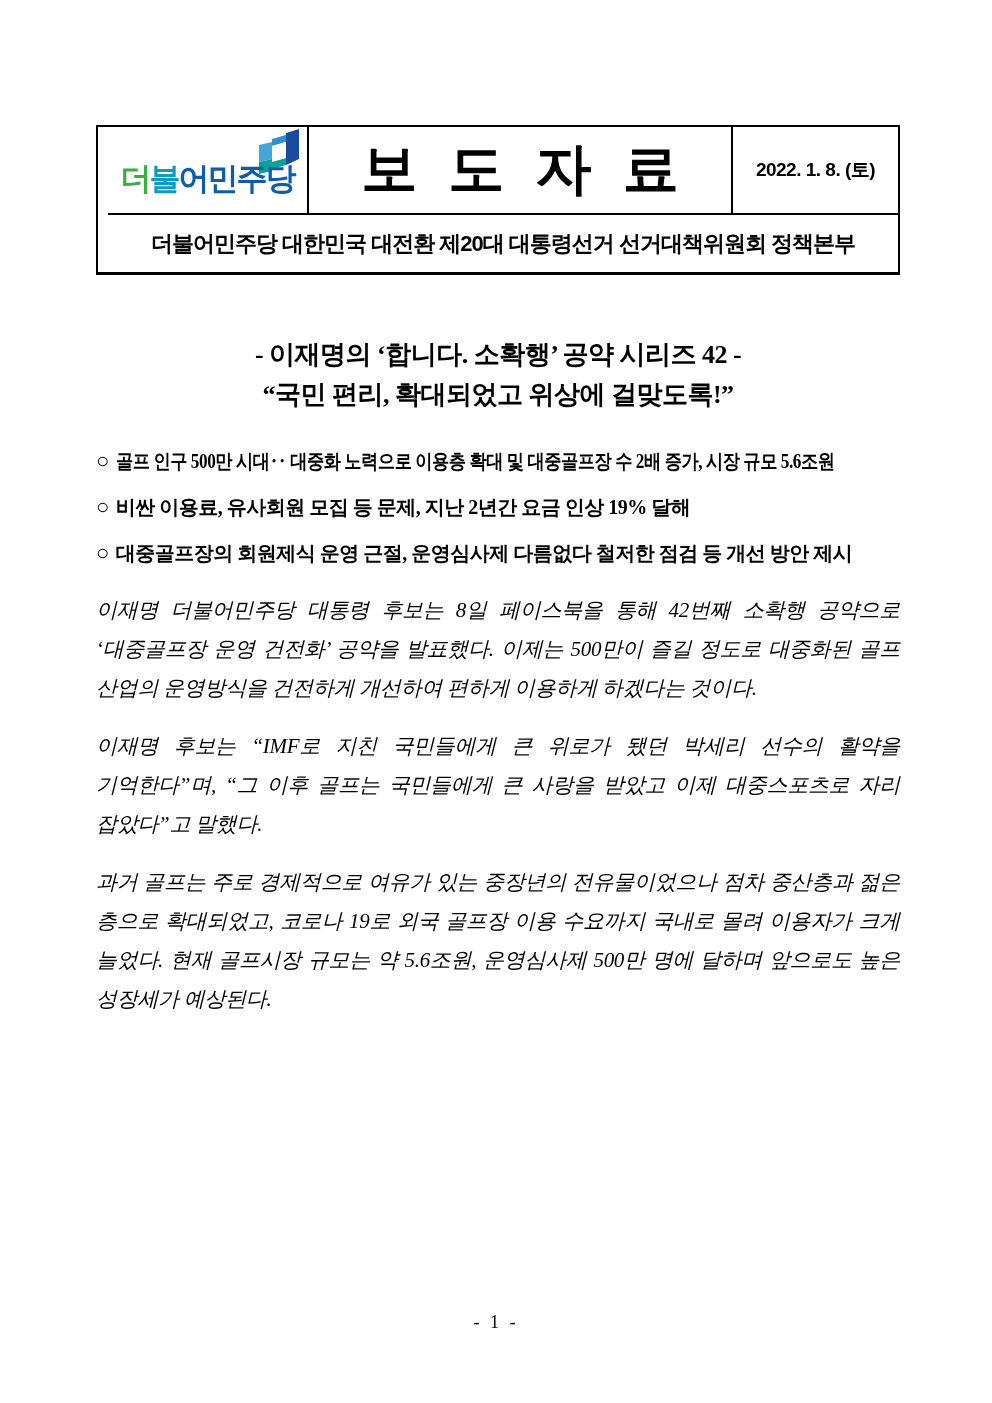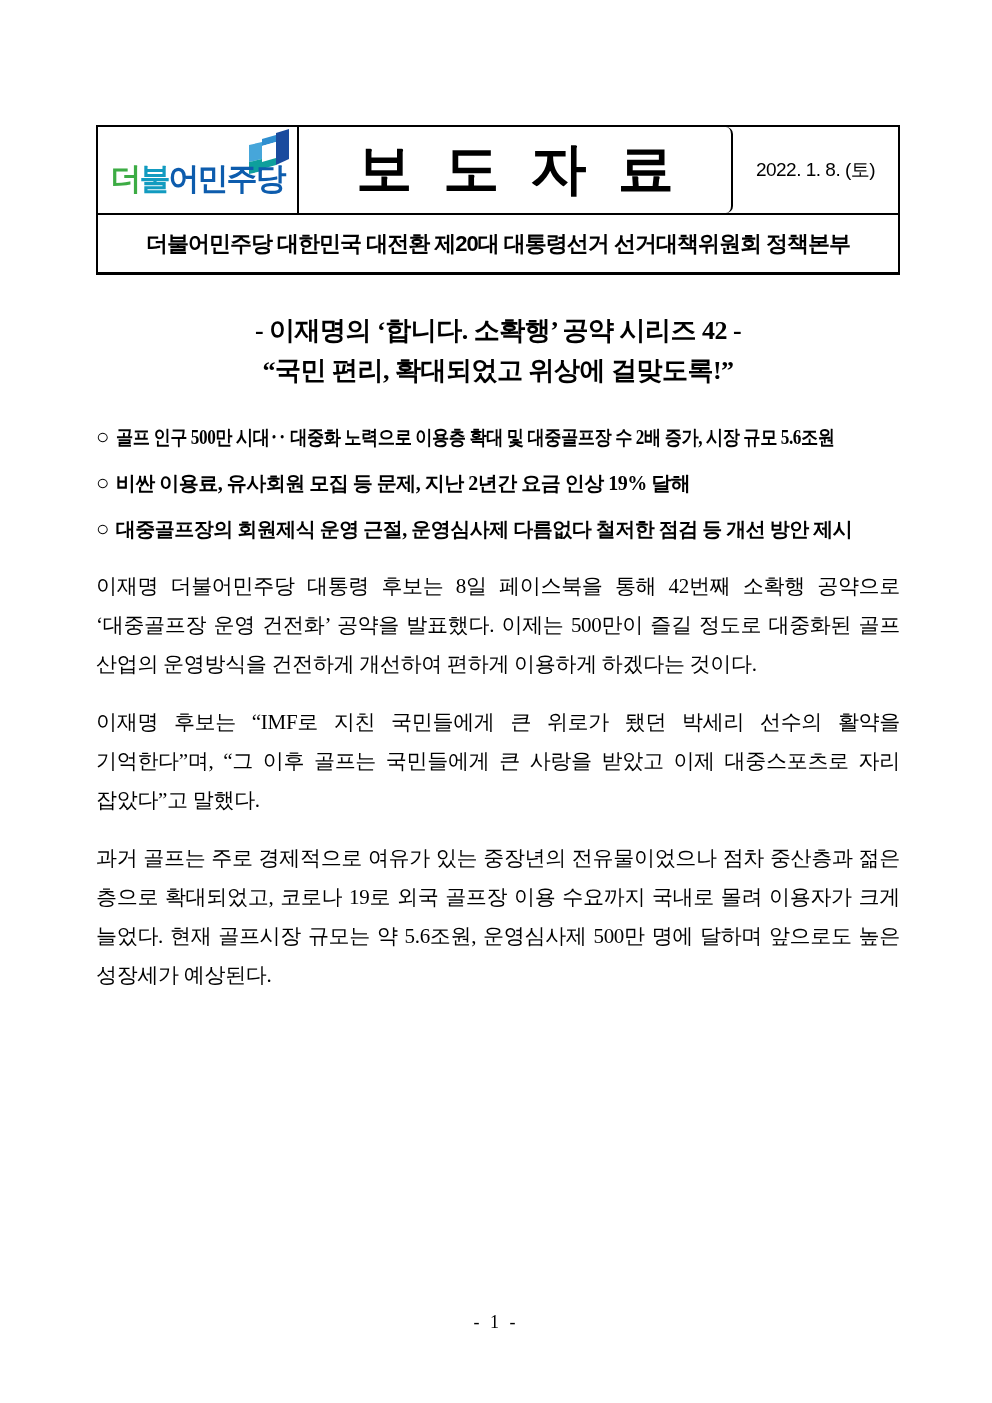--- a/index.html
+++ b/index.html
@@ -16,20 +16,21 @@
     position:absolute;
     left:96px; top:125px;
     width:804px;
   }
 
   
   .header-table {
     border:2px solid #000;
     border-bottom-width:3px;
     width:804px;
+    padding-left:10px;
   }
   .header-row1 {
     display:flex;
     height:88px;
     border-bottom:2px solid #000;
   }
   .logo-cell {
     width:201px;
     border-right:2px solid #000;
     display:flex; align-items:center; justify-content:center;
@@ -38,48 +39,48 @@
   .logo-text {
     position:absolute; left:2px; bottom:8px;
     font-family:"Liberation Sans", sans-serif;
     font-weight:900; font-size:31px; letter-spacing:-2px;
     white-space:nowrap;
   }
   .flag-icon { position:absolute; right:-2px; top:-3px; width:40px; height:46px; }
   .doc-type-cell {
     flex:1;
     border-right:2px solid #000;
-    display:flex; align-items:center; justify-content:center;border-radius:7px;
+    display:flex; align-items:center; justify-content:center;
   }
   .doc-type-text {
     font-family:"Liberation Sans", sans-serif;
     font-weight:900; font-size:56px;
     letter-spacing:0.14em; margin-right:-0.14em;
     white-space:nowrap;
   }
   .date-cell {
     width:165px;
     display:flex; align-items:center; justify-content:center;
     font-family:"Liberation Sans", sans-serif;
-    font-weight:400; font-size:19px;
+    font-weight:700; font-size:19px;
     letter-spacing:-0.5px;
   }
   .header-row2 {
     height:57px;
     display:flex; align-items:center; justify-content:center;
     font-family:"Liberation Sans", sans-serif;
     font-weight:700; font-size:22px;
     letter-spacing:-1px;
     white-space:nowrap;
     text-align:center;
   }
 
   
   .headline {
-    margin-top:36px;
+    margin-top:60px;
     text-align:center;
     font-weight:700;
     font-size:26px;
     line-height:40px;
     letter-spacing:-0.5px;
   }
 
   
   .bullets { margin-top:23px; }
   .bullet {
@@ -89,21 +90,21 @@
   }
   .bullet .marker { font-weight:400; font-size:22px; margin-right:7px; flex:none; }
   .bullet .btext.condensed {
     display:inline-block;
     transform:scaleX(0.86);
     transform-origin:left center;
     white-space:nowrap;
   }
 
   
-  .body-text { margin-top:15px; }
+  .body-text { margin-top:15px;font-style:italic; }
   .body-text p {
     font-size:21px;
     line-height:39px;
     text-align:justify;
     word-break:keep-all;
     margin-bottom:19px;
     letter-spacing:-0.3px;
   }
 
   

